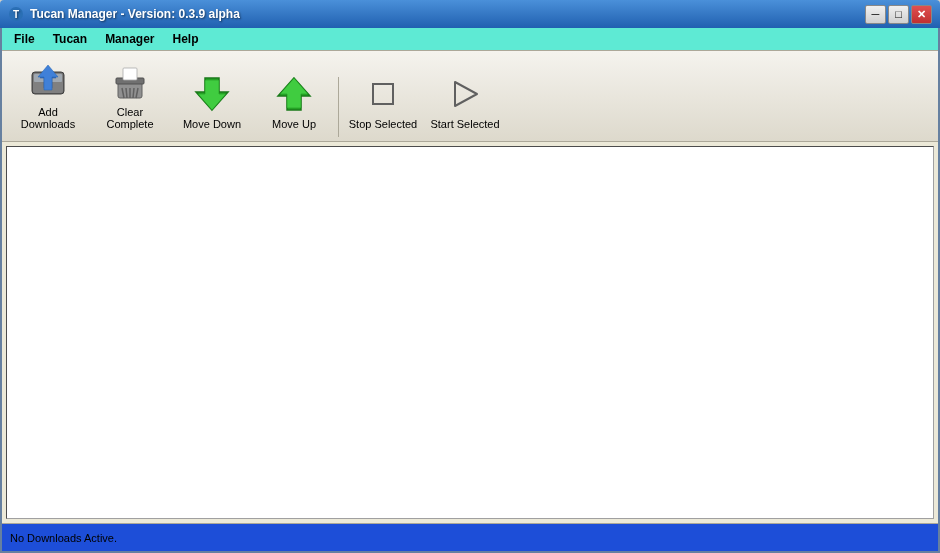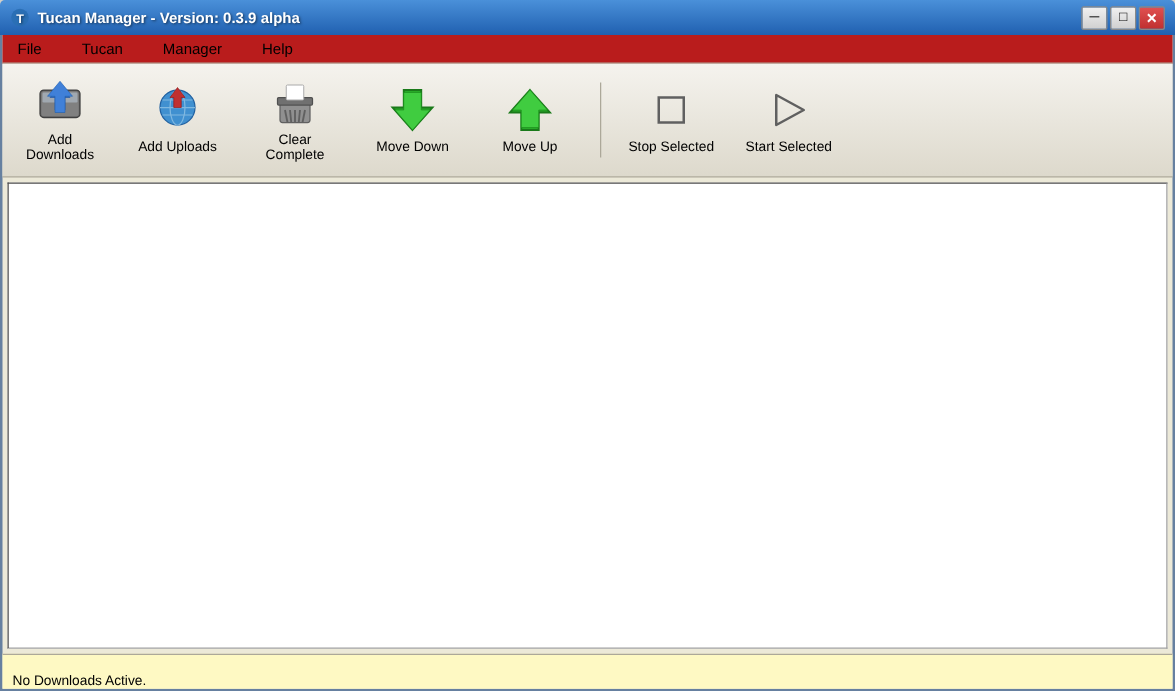--- a/index.html
+++ b/index.html
@@ -67,43 +67,44 @@
       background: #ece9d8;
       border: 2px solid #6680a0;
       border-top: none;
       height: calc(553px - 28px);
       display: flex;
       flex-direction: column;
     }
 
     
     .menu-bar {
-      background: #b91c1c;
+      background: #5eead4;
       border-bottom: 1px solid #aca899;
       padding: 2px 4px;
       display: flex;
-      gap: 16px;
+      gap: 2px;
+      font-weight: bold;
     }
 
     .menu-item {
       padding: 2px 8px;
       cursor: pointer;
       border-radius: 3px;
       font-size: 12px;
       color: #000;
     }
 
     
     .toolbar {
       background: linear-gradient(to bottom, #f5f3ee, #ddd9cc);
       border-bottom: 1px solid #aca899;
       padding: 4px 6px;
       display: flex;
-      align-items: center;
-      gap: 14px;
+      align-items: flex-end;
+      gap: 2px;
       min-height: 80px;
     }
 
     .toolbar-btn {
       display: flex;
       flex-direction: column;
       align-items: center;
       justify-content: center;
       width: 80px;
       min-height: 68px;
@@ -129,25 +130,25 @@
     .content-area {
       flex: 1;
       background: white;
       border: 1px inset #a0a0a0;
       margin: 4px;
       overflow: auto;
     }
 
     
     .status-bar {
-      background: #fef9c3;
+      background: #1d4ed8;
       border-top: 1px solid #aca899;
       height: 28px;
       display: flex;
-      align-items: flex-end;
+      align-items: center;
       justify-content: space-between;
       padding: 0 8px;
       font-size: 11px;
     }
 
     .status-right {
       display: flex;
       align-items: center;
       gap: 6px;
     }
@@ -237,33 +238,20 @@
         <rect x="4" y="10" width="32" height="22" rx="3" fill="#606060" stroke="#404040" stroke-width="1"></rect>
         <rect x="5" y="11" width="30" height="20" rx="2" fill="#808080"></rect>
         <rect x="6" y="12" width="28" height="8" rx="1" fill="#a0a8b0"></rect>
 
         <polygon points="20,6 28,16 24,16 24,26 16,26 16,16 12,16" fill="#3070c0" stroke="#2050a0" stroke-width="0.5"></polygon>
         <polygon points="20,3 30,15 24,15 24,28 16,28 16,15 10,15" fill="#4080d8" stroke="#2060b0" stroke-width="0.5"></polygon>
       </svg>
       <span>Add Downloads</span>
     </div>
 
-    <div class="toolbar-btn">
-      <svg width="40" height="40" viewBox="0 0 40 40">
-
-        <circle cx="20" cy="18" r="14" fill="#4090d0" stroke="#2060a0" stroke-width="1"></circle>
-        <ellipse cx="20" cy="18" rx="6" ry="14" fill="none" stroke="#80b8e0" stroke-width="1"></ellipse>
-        <line x1="6" y1="18" x2="34" y2="18" stroke="#80b8e0" stroke-width="1"></line>
-        <line x1="8" y1="12" x2="32" y2="12" stroke="#80b8e0" stroke-width="0.8"></line>
-        <line x1="8" y1="24" x2="32" y2="24" stroke="#80b8e0" stroke-width="0.8"></line>
-
-        <polygon points="20,2 26,10 23,10 23,18 17,18 17,10 14,10" fill="#c03030" stroke="#901010" stroke-width="0.5"></polygon>
-      </svg>
-      <span>Add Uploads</span>
-    </div>
 
     <div class="toolbar-btn">
       <svg width="40" height="40" viewBox="0 0 40 40">
 
         <rect x="8" y="20" width="24" height="16" rx="2" fill="#909090" stroke="#606060" stroke-width="1"></rect>
         <rect x="6" y="16" width="28" height="6" rx="1" fill="#707070" stroke="#505050" stroke-width="1"></rect>
 
         <rect x="13" y="6" width="14" height="12" rx="1" fill="white" stroke="#aaaaaa" stroke-width="0.8"></rect>
 
         <line x1="12" y1="26" x2="14" y2="36" stroke="#606060" stroke-width="1.5"></line>

